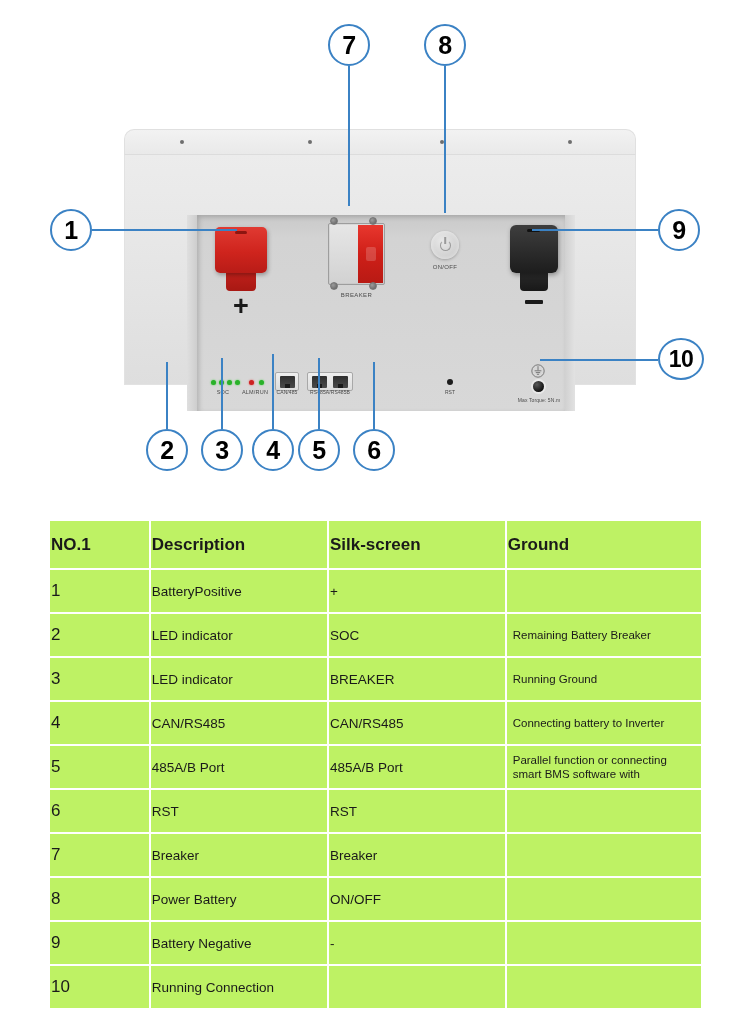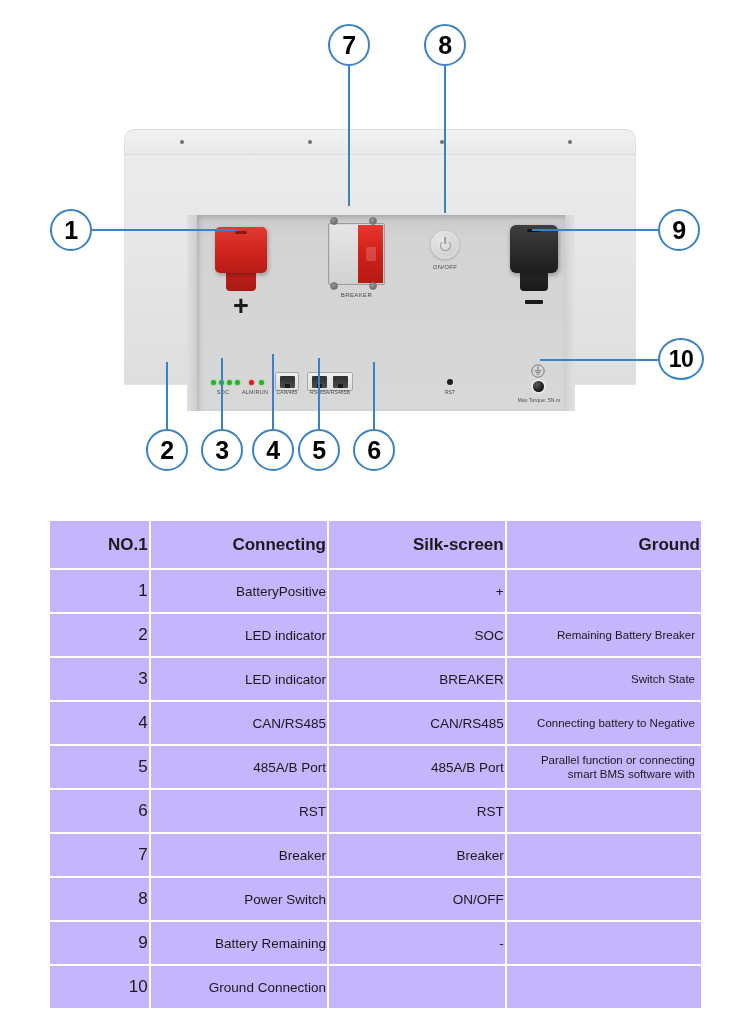--- a/index.html
+++ b/index.html
@@ -212,23 +212,23 @@
     position:absolute; left:383px; top:242px; width:62px;
     text-align:center; font-size:5px; color:#4a4a4a; letter-spacing:0.1px;
   }
 
   
   #spec-table {
     position:absolute; left:48px; top:519px; width:655px;
     border-collapse:separate; border-spacing:2px;
   }
   #spec-table th, #spec-table td {
-    background:#c4b5fd;
+    background:#bef264;
     border:none;
-    text-align:right;
+    text-align:left;
     vertical-align:middle;
     color:#1a1a1a;
   }
   #spec-table th {
     font-size:17px; font-weight:bold; height:47px;
     font-family:"Liberation Sans", sans-serif;
   }
   #spec-table td { font-size:13.5px; height:42px; font-weight:normal; }
   #spec-table td.num { font-size:17px; }
   #spec-table td.remark { font-size:11.5px; line-height:1.25; padding:2px 6px; }
@@ -349,21 +349,21 @@
   <table id="spec-table">
     <colgroup>
       <col class="col-no">
         <col class="col-desc">
         <col class="col-silk">
         <col class="col-remark">
     </colgroup>
     <thead>
       <tr>
         <th>NO.1</th>
-        <th>Connecting</th>
+        <th>Description</th>
         <th>Silk-screen</th>
         <th>Ground</th>
       </tr>
     </thead>
     <tbody id="table-body">
         <tr>
           <td class="num">1</td>
           <td>BatteryPositive</td>
           <td>+</td>
           <td class="remark"></td>
@@ -371,27 +371,27 @@
         <tr>
           <td class="num">2</td>
           <td>LED indicator</td>
           <td>SOC</td>
           <td class="remark">Remaining Battery Breaker</td>
         </tr>
         <tr>
           <td class="num">3</td>
           <td>LED indicator</td>
           <td>BREAKER</td>
-          <td class="remark">Switch State</td>
+          <td class="remark">Running Ground</td>
         </tr>
         <tr>
           <td class="num">4</td>
           <td>CAN/RS485</td>
           <td>CAN/RS485</td>
-          <td class="remark">Connecting battery to Negative</td>
+          <td class="remark">Connecting battery to Inverter</td>
         </tr>
         <tr>
           <td class="num">5</td>
           <td>485A/B Port</td>
           <td>485A/B Port</td>
           <td class="remark">Parallel function or connecting smart BMS software with</td>
         </tr>
         <tr>
           <td class="num">6</td>
           <td>RST</td>
@@ -399,32 +399,32 @@
           <td class="remark"></td>
         </tr>
         <tr>
           <td class="num">7</td>
           <td>Breaker</td>
           <td>Breaker</td>
           <td class="remark"></td>
         </tr>
         <tr>
           <td class="num">8</td>
-          <td>Power Switch</td>
+          <td>Power Battery</td>
           <td>ON/OFF</td>
           <td class="remark"></td>
         </tr>
         <tr>
           <td class="num">9</td>
-          <td>Battery Remaining</td>
+          <td>Battery Negative</td>
           <td>-</td>
           <td class="remark"></td>
         </tr>
         <tr>
           <td class="num">10</td>
-          <td>Ground Connection</td>
+          <td>Running Connection</td>
           <td></td>
           <td class="remark"></td>
         </tr>
       </tbody>
   </table>
 
 </div>
 
 </body></html>

